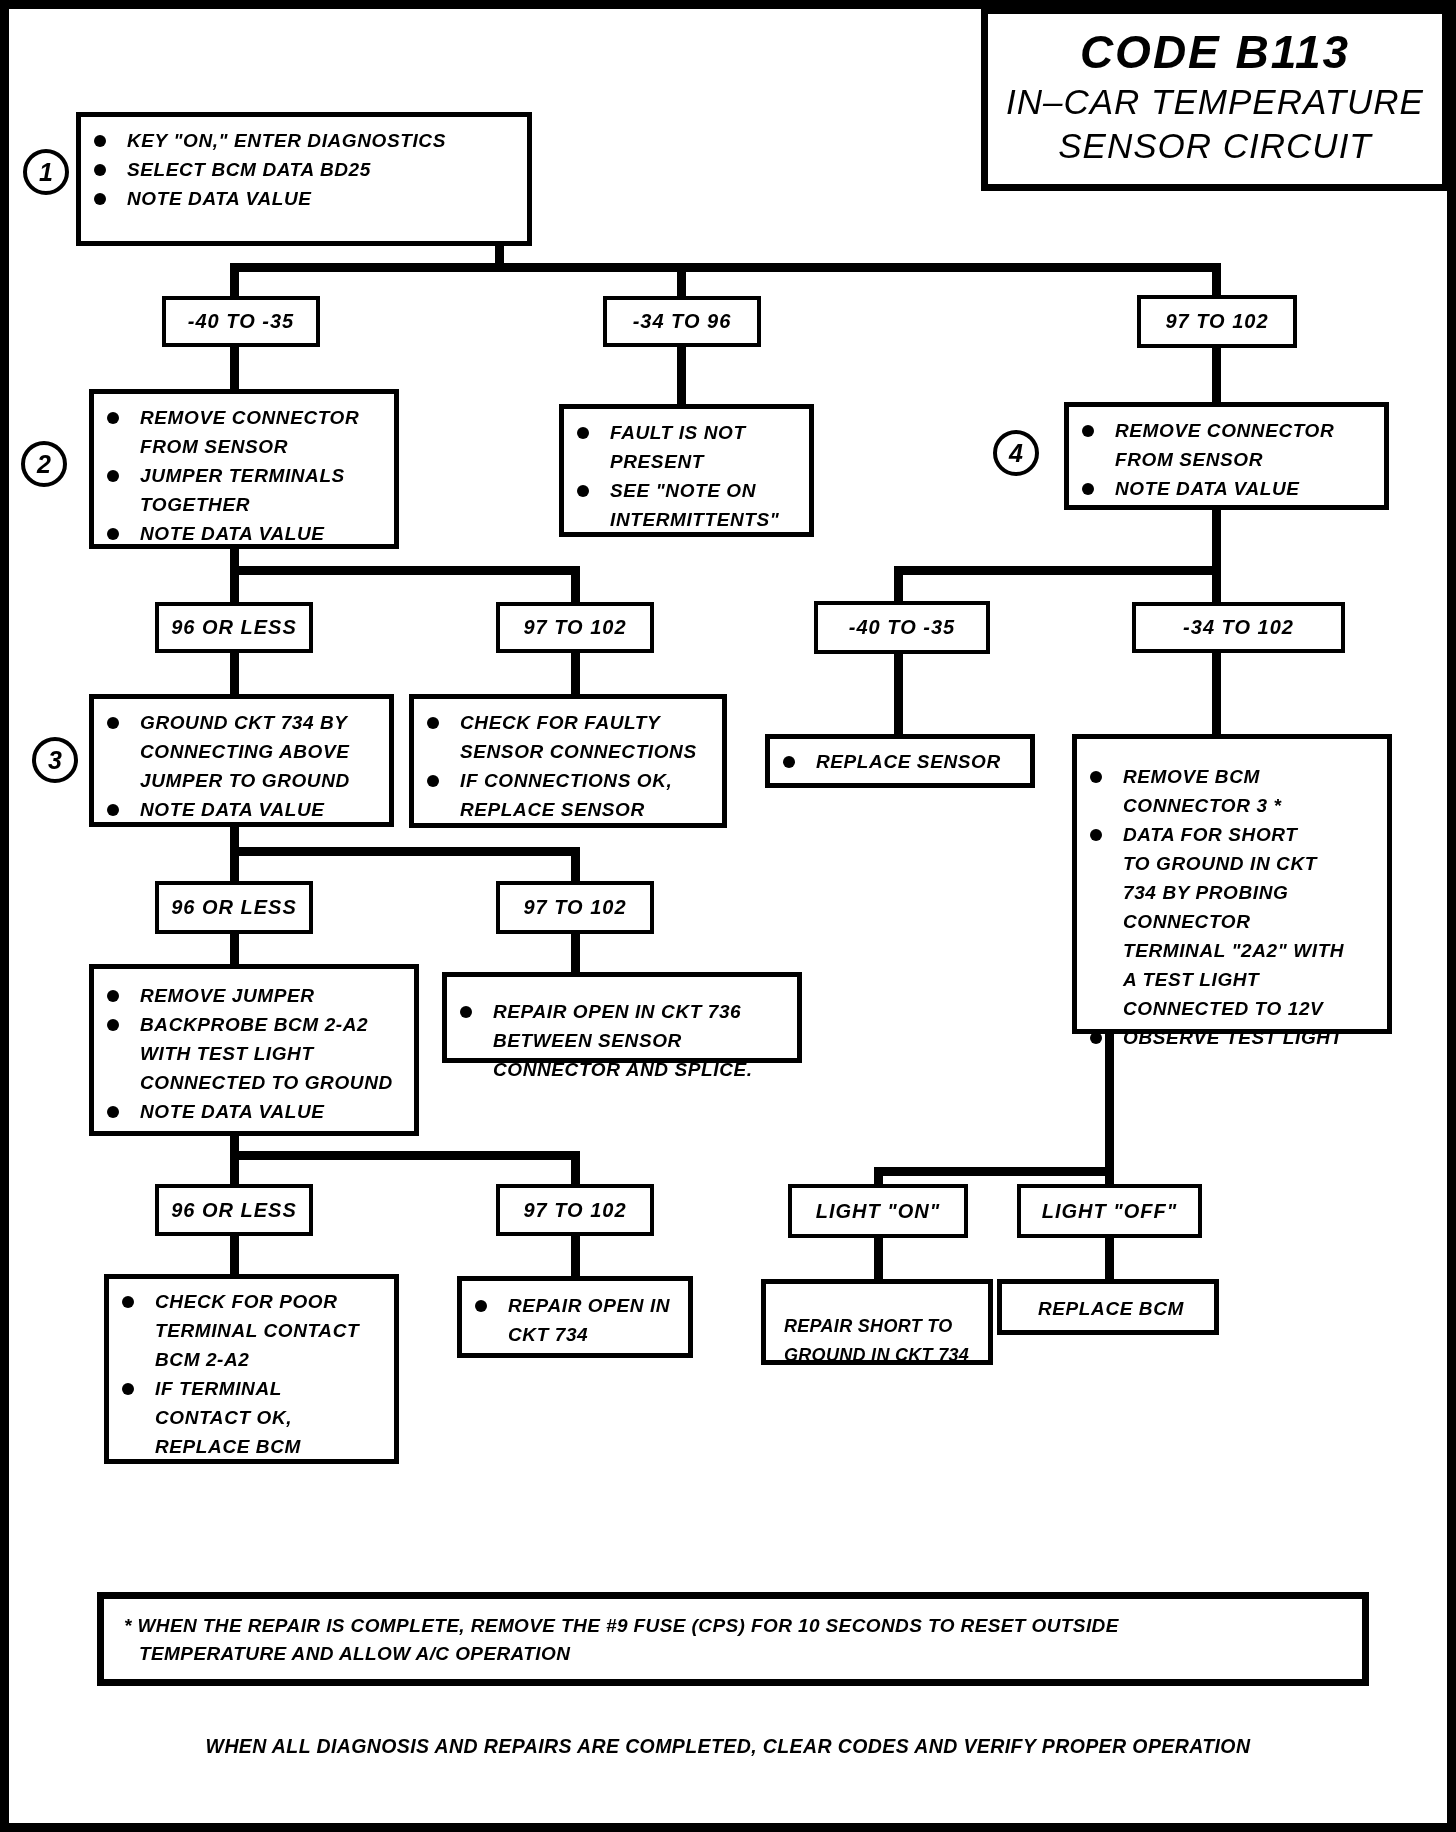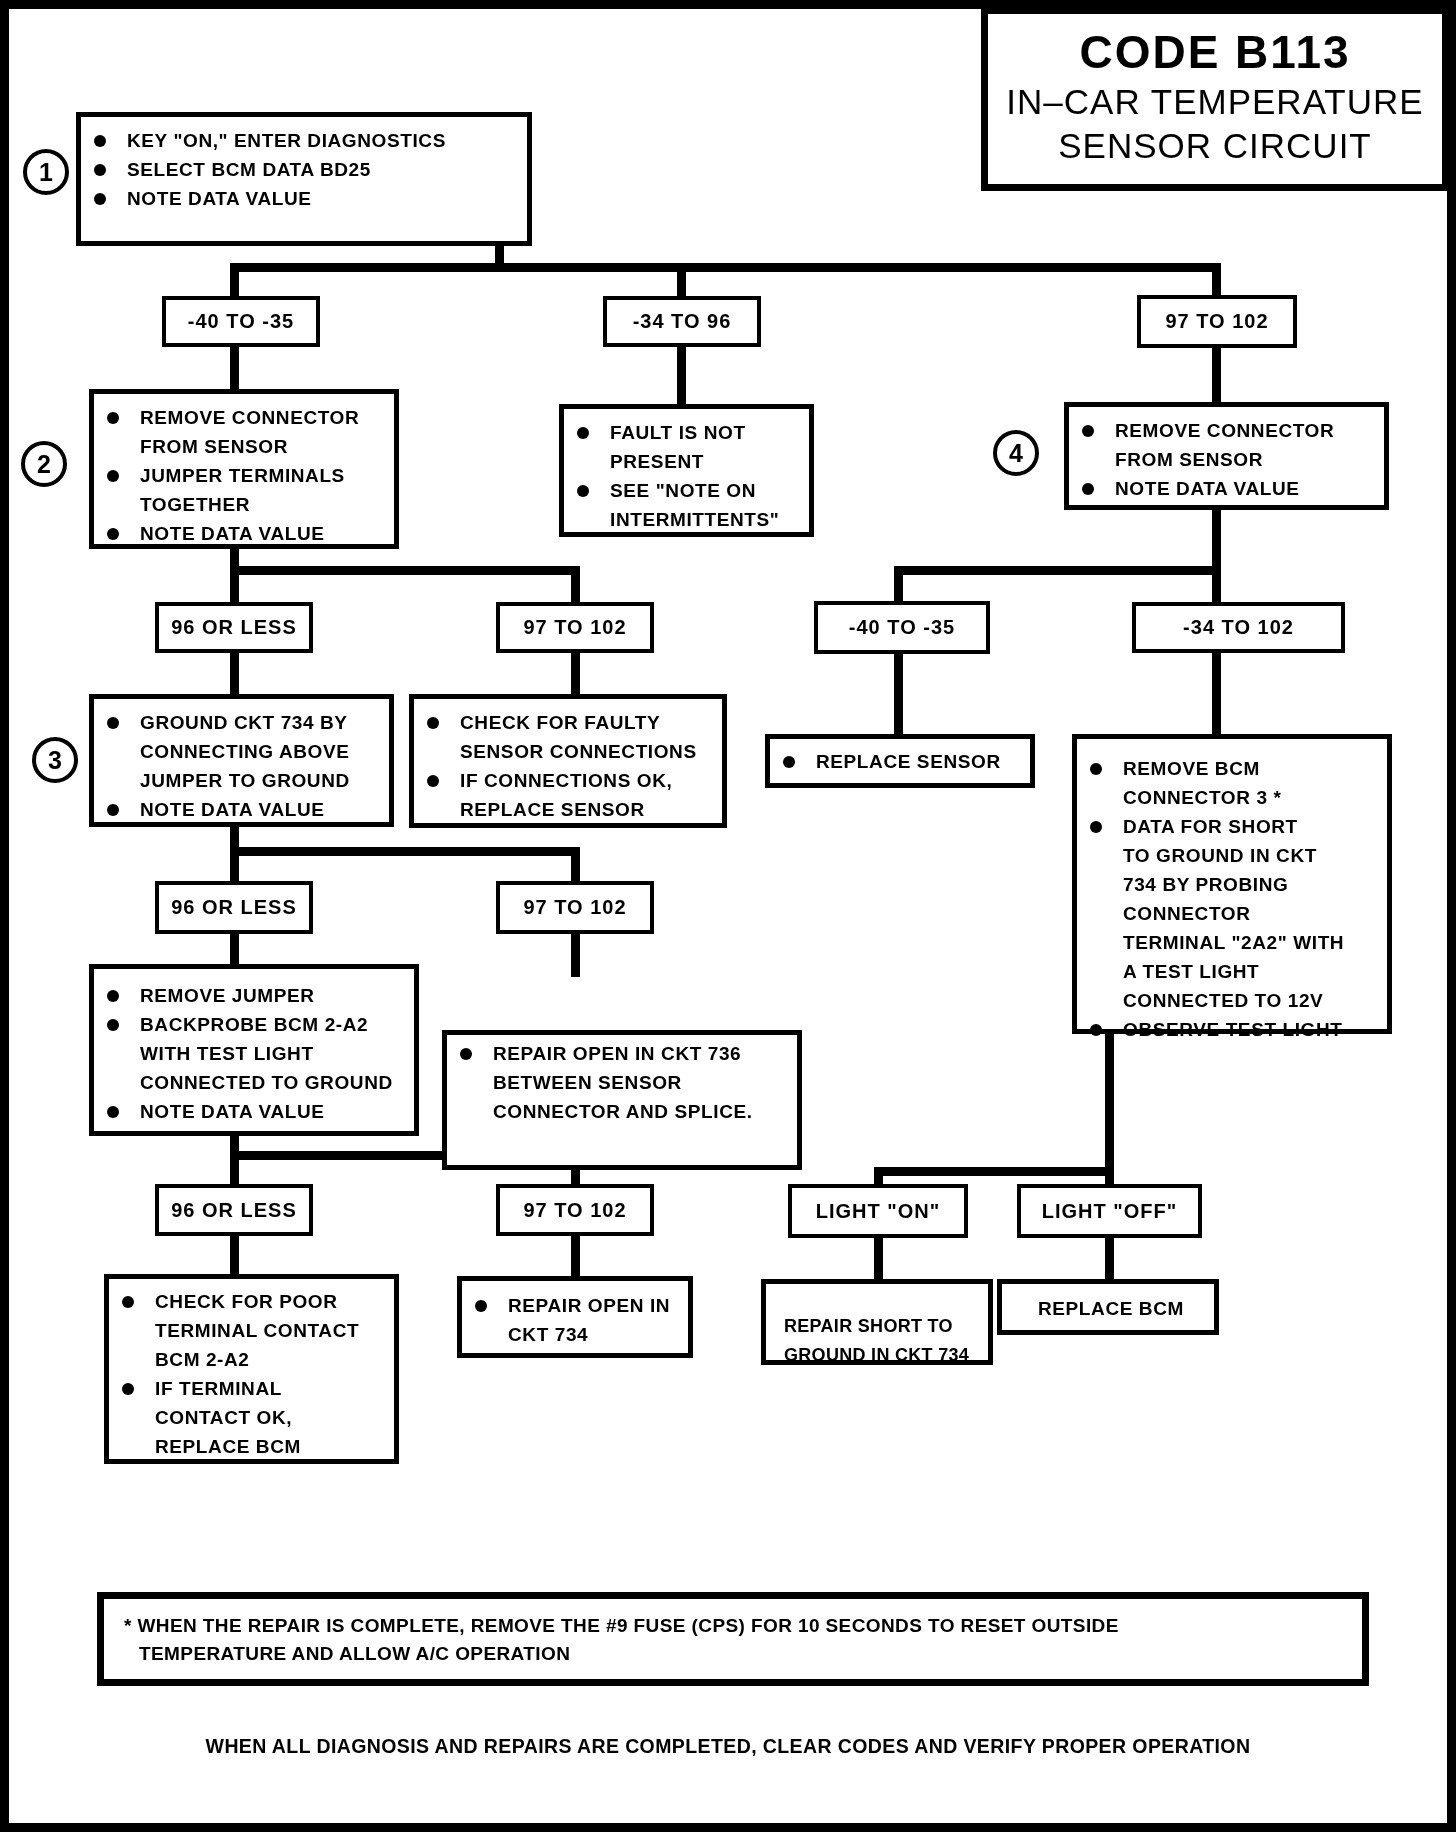--- a/index.html
+++ b/index.html
@@ -1,20 +1,20 @@
 <!DOCTYPE html>
 <html><head>
 <meta charset="utf-8">
 <style>
   html,body{margin:0;padding:0;background:#888;}
   *{box-sizing:border-box;}
   #page{
     position:relative;width:1456px;height:1832px;margin:0 auto;
     background:#fff;border:9px solid #000;overflow:hidden;
-    font-family:"Liberation Sans",sans-serif;color:#000;
+    font-family:"Liberation Sans",sans-serif;color:#000;font-style:italic;
   }
   
   .title-box{position:absolute;left:972px;top:-2px;width:468px;height:184px;
     border:7px solid #000;background:#fff;text-align:center;padding-top:10px;}
   .t1{font-size:46px;font-weight:bold;letter-spacing:2px;line-height:56px;}
   .t2{font-size:35px;font-weight:400;letter-spacing:1px;line-height:44px;}
   
   .abox{position:absolute;border:5px solid #000;background:#fff;padding-top:9px;}
   .ln{position:relative;padding-left:46px;font-size:19px;line-height:29px;
       font-weight:bold;letter-spacing:.6px;white-space:nowrap;}
@@ -170,21 +170,21 @@
     <div class="ln"><span class="bu"></span><span>CHECK FOR FAULTY</span></div>
     <div class="ln"><span>SENSOR CONNECTIONS</span></div>
     <div class="ln"><span class="bu"></span><span>IF CONNECTIONS OK,</span></div>
     <div class="ln"><span>REPLACE SENSOR</span></div>
   </div>
 
   <div class="abox" style="left:756px;top:725px;width:270px;height:54px;padding-top:8px">
     <div class="ln"><span class="bu"></span><span>REPLACE SENSOR</span></div>
   </div>
 
-  <div class="abox" style="left:1063px;top:725px;width:320px;height:300px;padding-top:15px">
+  <div class="abox" style="left:1063px;top:725px;width:320px;height:300px;padding-top:23px">
     <div class="ln"><span class="bu"></span><span>REMOVE BCM</span></div>
     <div class="ln"><span>CONNECTOR 3 *</span></div>
     <div class="ln"><span class="bu"></span><span>DATA FOR SHORT</span></div>
     <div class="ln"><span>TO GROUND IN CKT</span></div>
     <div class="ln"><span>734 BY PROBING</span></div>
     <div class="ln"><span>CONNECTOR</span></div>
     <div class="ln"><span>TERMINAL "2A2" WITH</span></div>
     <div class="ln"><span>A TEST LIGHT</span></div>
     <div class="ln"><span>CONNECTED TO 12V</span></div>
     <div class="ln"><span class="bu"></span><span>OBSERVE TEST LIGHT</span></div>
@@ -198,21 +198,21 @@
     </div>
 
   <div class="abox" style="left:80px;top:955px;width:330px;height:172px;padding-top:12px">
     <div class="ln"><span class="bu"></span><span>REMOVE JUMPER</span></div>
     <div class="ln"><span class="bu"></span><span>BACKPROBE BCM 2-A2</span></div>
     <div class="ln"><span>WITH TEST LIGHT</span></div>
     <div class="ln"><span>CONNECTED TO GROUND</span></div>
     <div class="ln"><span class="bu"></span><span>NOTE DATA VALUE</span></div>
   </div>
 
-  <div class="abox" style="left:433px;top:1021px;width:360px;height:140px;padding-top:4px">
+  <div class="abox" style="left:433px;top:963px;width:360px;height:91px;padding-top:20px">
     <div class="ln"><span class="bu"></span><span>REPAIR OPEN IN CKT 736</span></div>
     <div class="ln"><span>BETWEEN SENSOR</span></div>
     <div class="ln"><span>CONNECTOR AND SPLICE.</span></div>
   </div>
 
   <div class="rbox" style="left:146px;top:1175px;width:158px;height:52px">
       <span>96 OR LESS</span>
     </div>
   <div class="rbox" style="left:487px;top:1175px;width:158px;height:52px">
       <span>97 TO 102</span>

